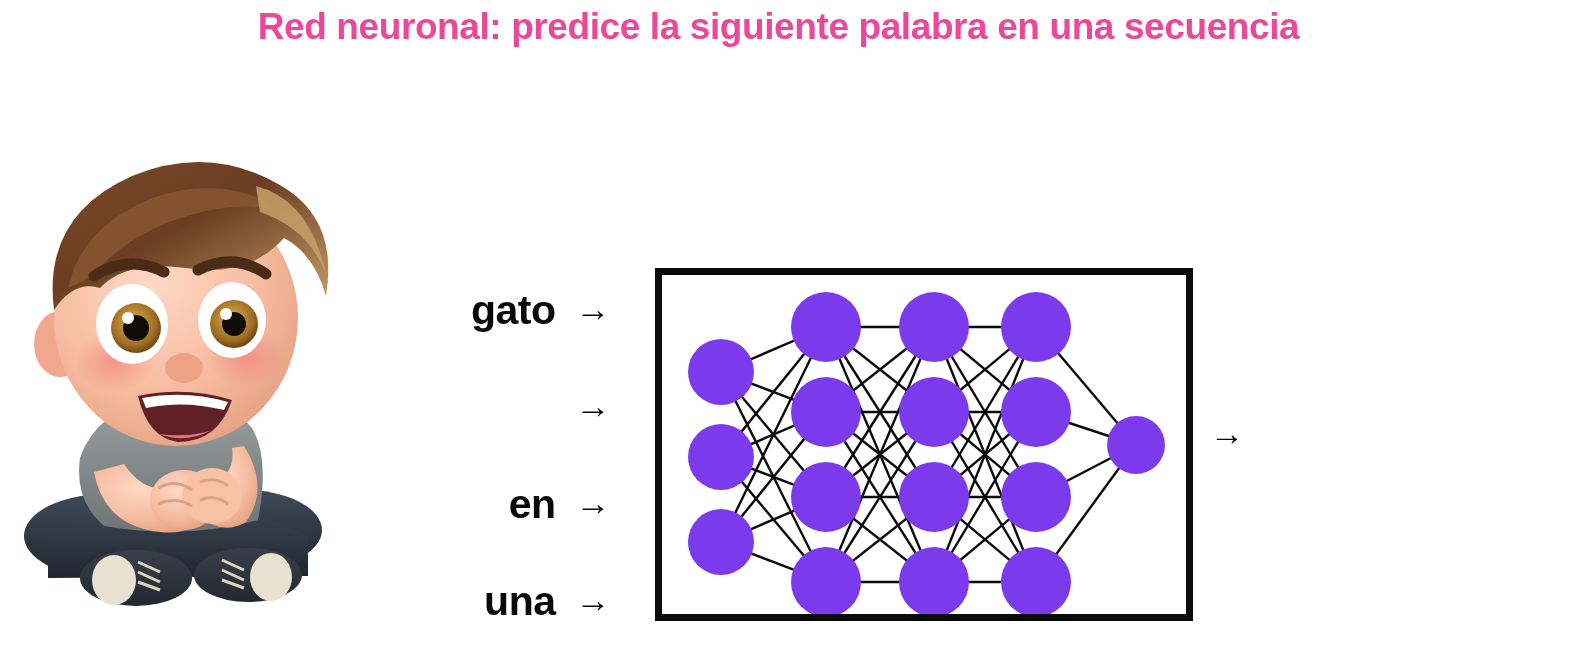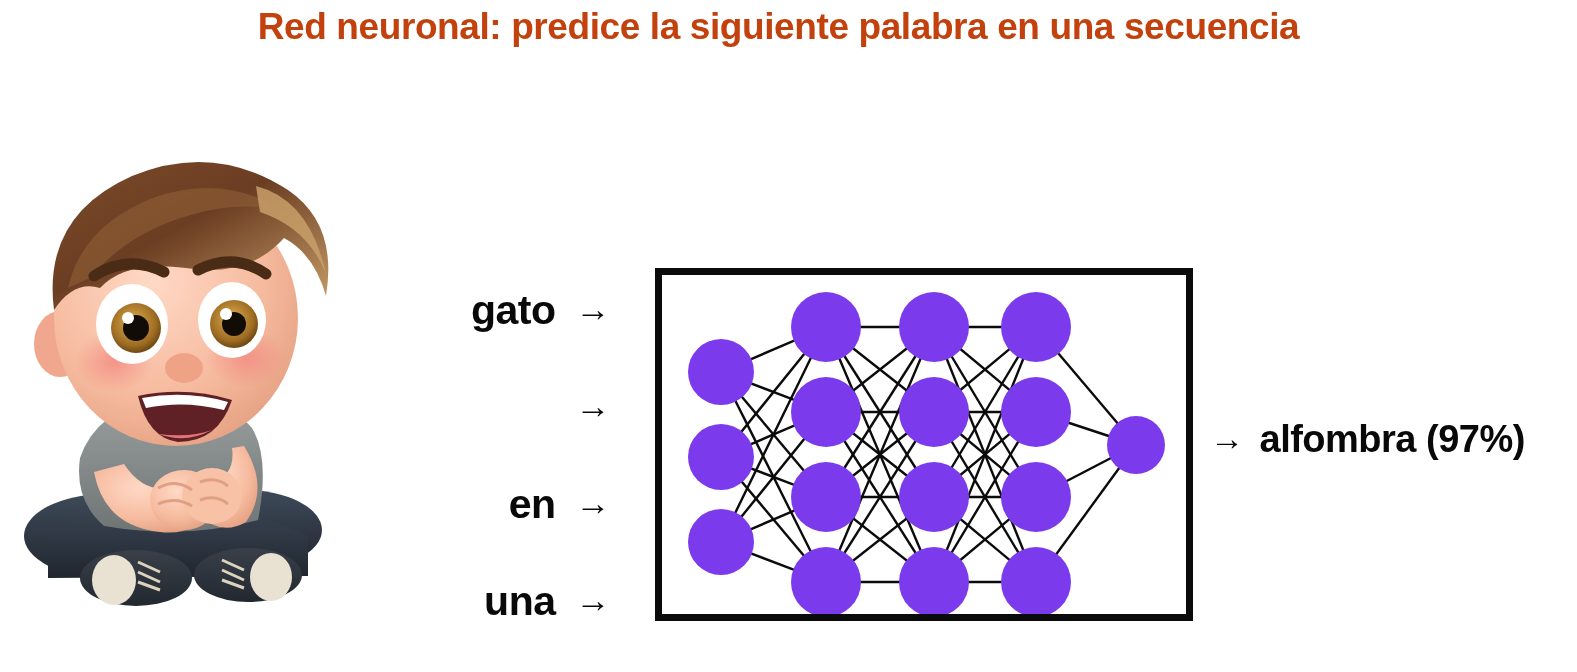--- a/index.html
+++ b/index.html
@@ -19,21 +19,21 @@
   
   #slide-title {
     position: absolute;
     left: 0;
     top: 6px;
     width: 1557px;
     text-align: center;
     font-size: 37px;
     font-weight: 700;
     letter-spacing: -0.4px;
-    color: #c2410c;
+    color: #ec4899;
     white-space: nowrap;
   }
 
   
   #boy-illustration {
     position: absolute;
     left: 8px;
     top: 128px;
     width: 350px;
     height: 495px;
@@ -302,14 +302,13 @@
         <circle cx="374" cy="137" r="35" fill="#7c3aed"></circle>
         <circle cx="374" cy="222" r="35" fill="#7c3aed"></circle>
         <circle cx="374" cy="307" r="35" fill="#7c3aed"></circle>
         <circle cx="474" cy="170" r="29" fill="#7c3aed"></circle>
       </g>
   </svg>
 </div>
 
 <div id="output-prediction">
   <span class="out-arrow">→</span>
-  <span>alfombra (97%)</span>
 </div>
 
 </body></html>

